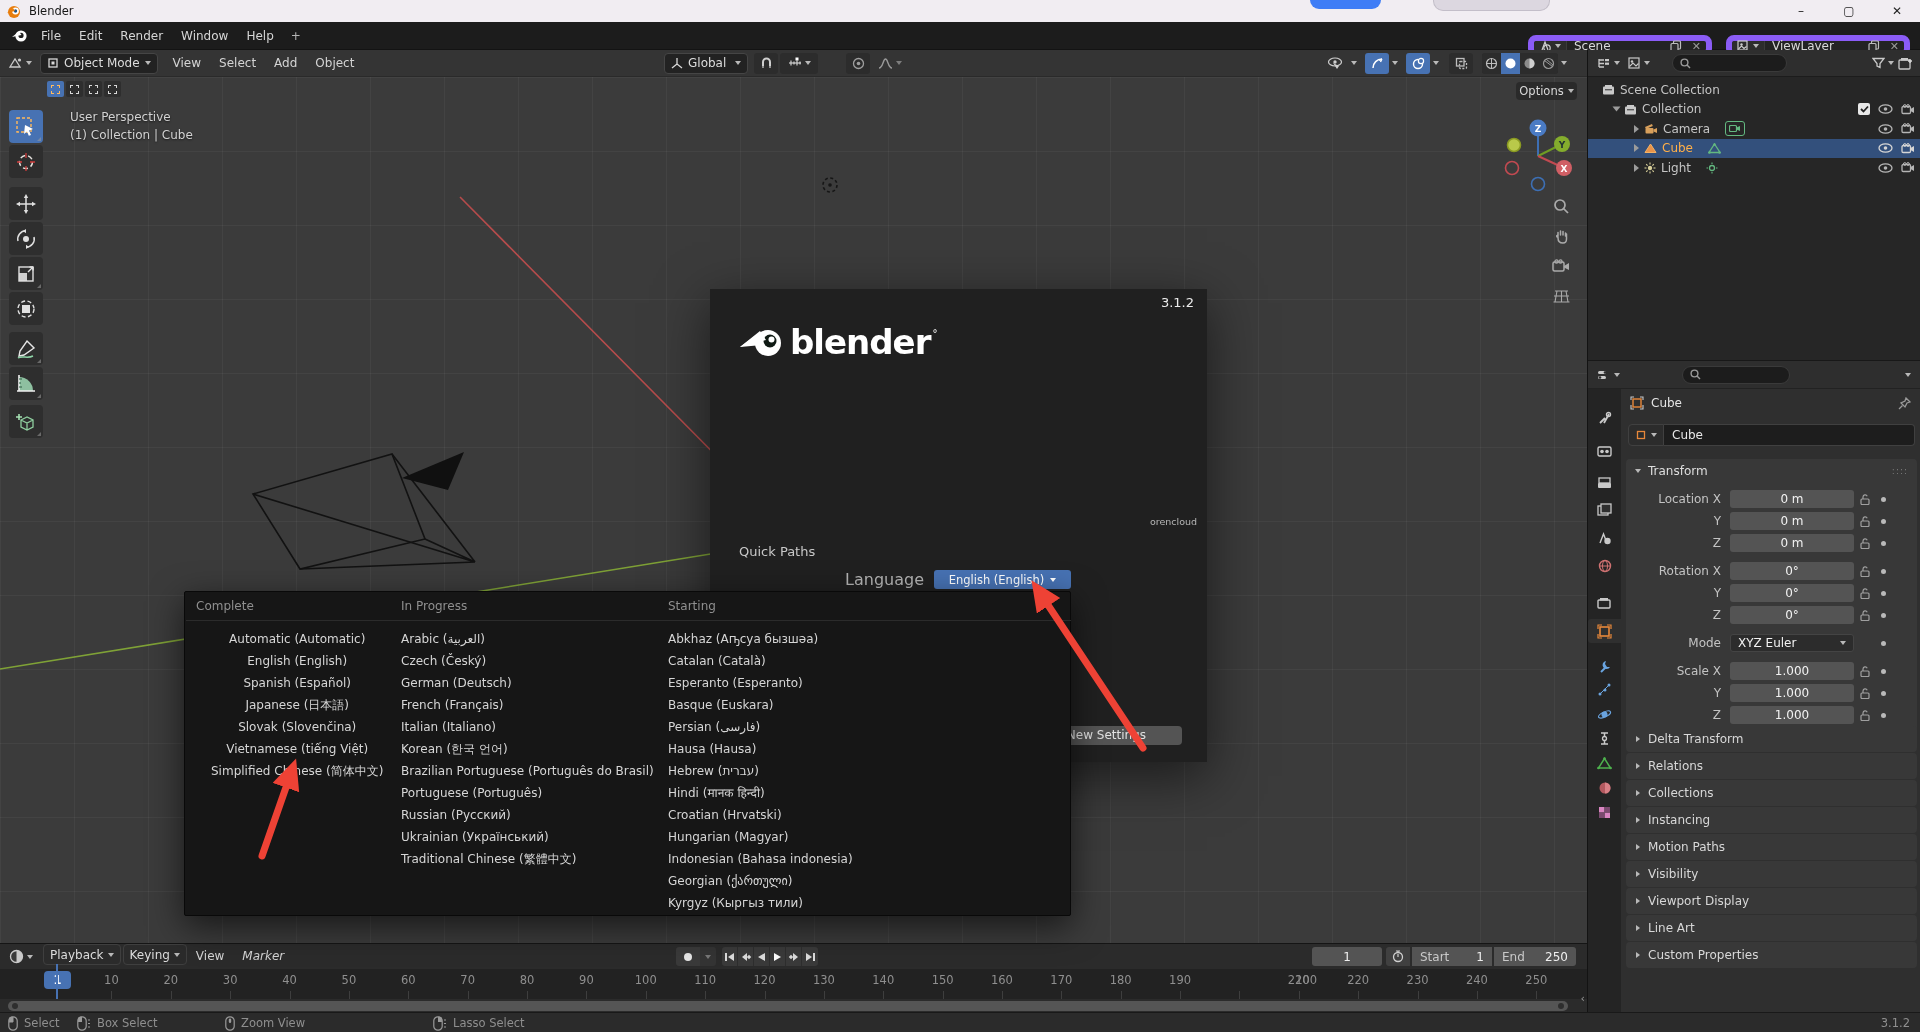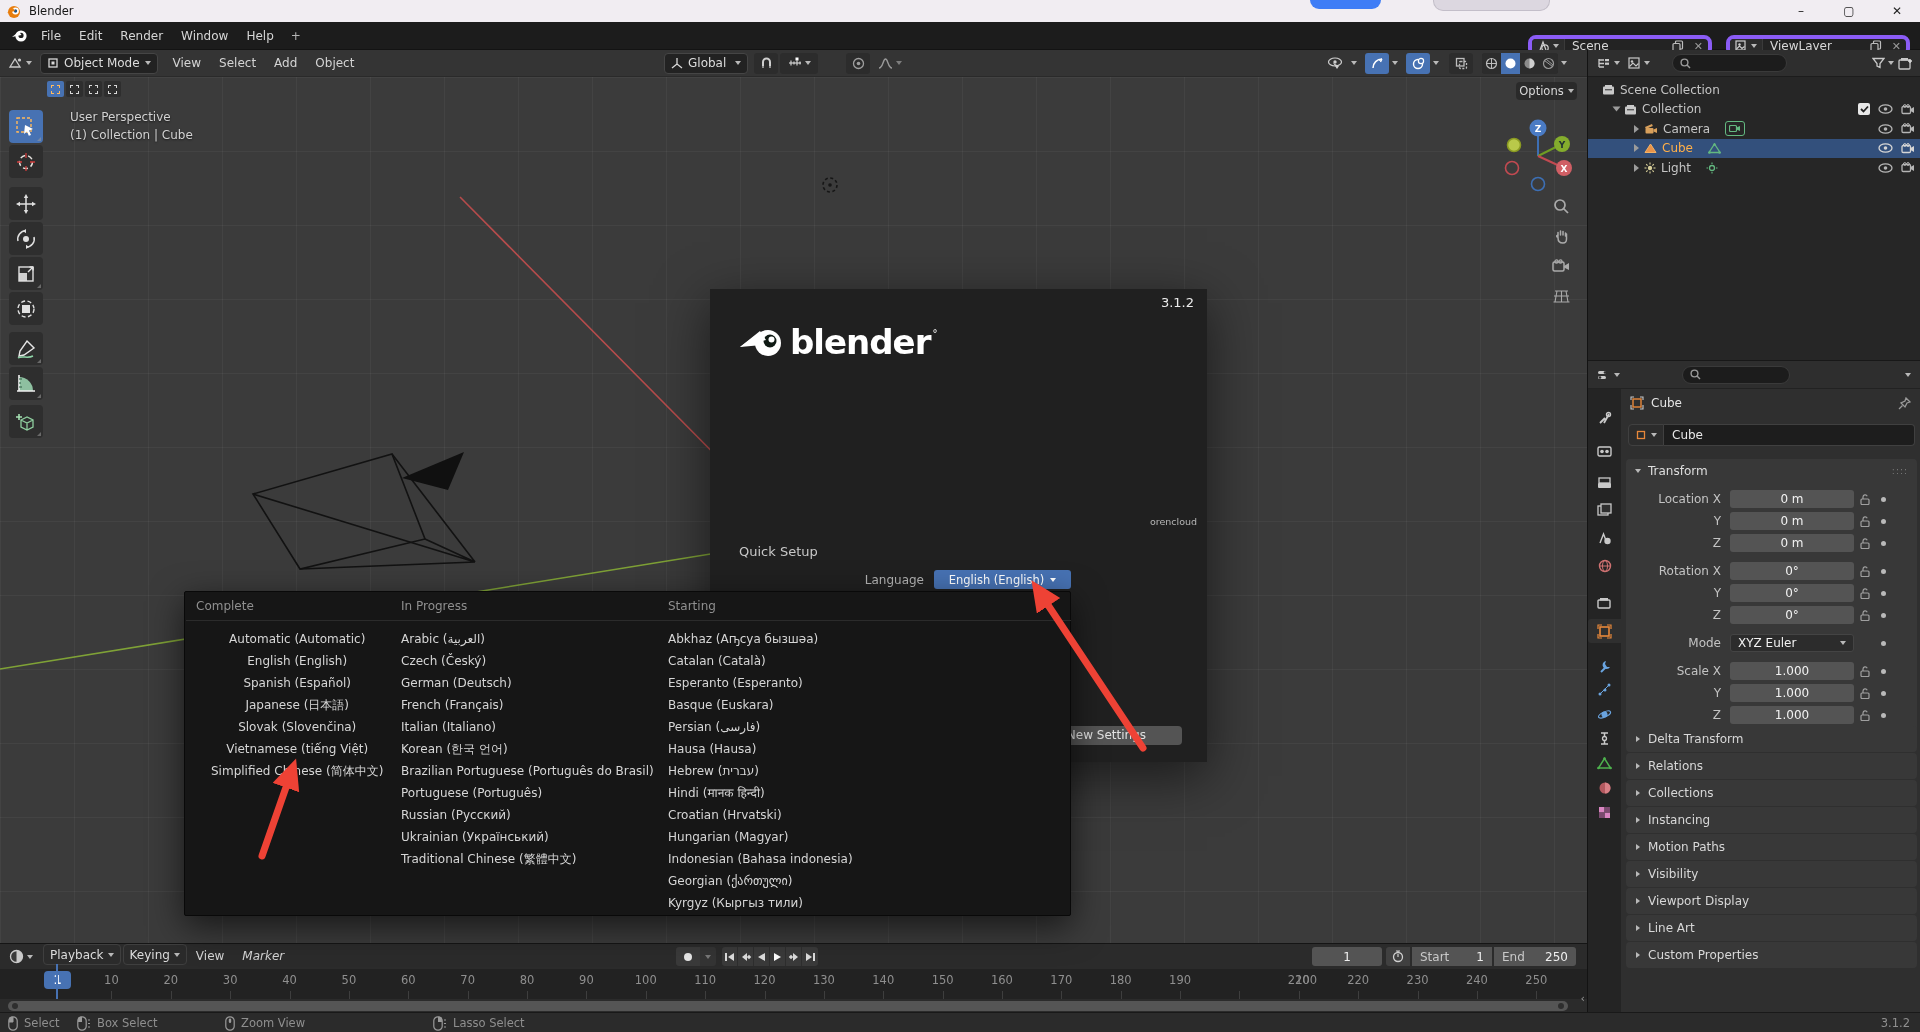--- a/index.html
+++ b/index.html
@@ -12,21 +12,21 @@
   #titlebar{position:absolute;left:0;top:0;width:1920px;height:22px;background:#f1edf2;color:#161616;display:flex;align-items:center;}
   #titlebar .ttl{font-size:11.5px;margin-left:8px;}
   .winbtn{position:absolute;top:0;width:30px;height:22px;text-align:center;line-height:22px;color:#222;font-size:12px;}
   .toppill{position:absolute;top:0;}
   
   #topbar{position:absolute;left:0;top:22px;width:1920px;height:28px;background:#1c1c1c;display:flex;align-items:center;border-bottom:1px solid #131313;}
   .menu-item{color:#d6d6d6;font-size:12px;padding:0 9px;height:28px;line-height:28px;cursor:default;}
   #tabs{display:flex;margin-left:62px;height:28px;}
   .wtab{color:#a8a8a8;font-size:12px;padding:0 11px;height:28px;line-height:29px;border-radius:5px 5px 0 0;}
   .wtab.active{background:#3d3d3d;color:#f0f0f0;}
-  .idsel{position:absolute;top:13px;height:22px;background:#232323;border:4px solid #8b5cf6;border-radius:8px;display:flex;align-items:center;color:#d8d8d8;}
+  .idsel{position:absolute;top:13px;height:22px;background:#232323;border:6px solid #8b5cf6;border-radius:8px;display:flex;align-items:center;color:#d8d8d8;}
   .idsel .seg{display:flex;align-items:center;padding:0 5px;height:100%;background:#2c2c2c;border-right:1px solid #3a3a3a;border-radius:4px 0 0 4px;}
   .idsel .txt{flex:1;padding-left:7px;font-size:12px;}
   .idsel .mini{color:#9a9a9a;padding:0 5px;font-size:11px;}
   
   #viewport{position:absolute;left:0;top:50px;width:1587px;height:893px;background:#3b3b3b;overflow:hidden;}
   #vpgrid{position:absolute;left:0;top:27px;right:0;bottom:0;
     background-image:linear-gradient(rgba(255,255,255,.045) 1px,transparent 1px),linear-gradient(90deg,rgba(255,255,255,.045) 1px,transparent 1px);
     background-size:74px 74px;}
   #vpheader{position:absolute;left:0;top:0;width:100%;height:27px;background:#343434;border-bottom:1px solid #2a2a2a;display:flex;align-items:center;}
   .hwgt{height:21px;background:#222222;border:1px solid #454545;border-radius:4px;display:flex;align-items:center;color:#dcdcdc;padding:0 6px;gap:5px;font-size:12px;}
@@ -94,21 +94,21 @@
       radial-gradient(55px 60px at 88% 34%, rgba(225,215,150,.45), rgba(0,0,0,0) 70%),
       radial-gradient(150px 85px at 86% 86%, rgba(242,228,185,.6), rgba(0,0,0,0) 75%),
       radial-gradient(80px 80px at 70% 26%, rgba(70,120,80,.45), rgba(0,0,0,0) 70%),
       radial-gradient(320px 230px at 28% 52%, #152       01a, rgba(10,20,14,0) 85%),
       linear-gradient(#0d1a13, #091009);}
   #splashlogo{position:absolute;left:28px;top:32px;display:flex;align-items:center;color:#fff;}
   #splashver{position:absolute;right:13px;top:6px;color:#ececec;font-size:13px;}
   #credit{position:absolute;right:10px;bottom:8px;color:#cfcfcf;font-size:9.5px;opacity:.85;}
   #quicksetup{position:absolute;left:29px;top:255px;color:#c8c8c8;font-size:13px;}
   #langrow{position:absolute;left:0;top:281px;width:100%;height:20px;}
-  #langrow .lab{position:absolute;right:283px;color:#b4b4b4;font-size:12px;line-height:20px;}
+  #langrow .lab{position:absolute;right:283px;color:#b4b4b4;font-size:16px;line-height:20px;}
   #langdd{position:absolute;left:224px;top:0;width:137px;height:19px;background:#4772b3;border-radius:3px;color:#fff;font-size:11.5px;display:flex;align-items:center;justify-content:center;gap:6px;}
   #savebtn{position:absolute;left:270px;top:437px;width:202px;height:19px;background:#545454;border-radius:4px;color:#e2e2e2;font-size:12px;text-align:right;padding-right:36px;line-height:19px;overflow:hidden;white-space:nowrap;}
   
   #langpopup{position:absolute;left:184px;top:591px;width:887px;height:325px;background:#161616;border:1px solid #090909;border-radius:2px;box-shadow:0 10px 34px rgba(0,0,0,.6);z-index:60;}
   .lp-head{position:absolute;top:7px;color:#8f8f8f;font-size:12px;}
   #lpsep{position:absolute;left:1px;top:28px;width:885px;height:1px;background:#2b2b2b;}
   .lang-col{position:absolute;top:36px;display:flex;flex-direction:column;}
   .lang-item{height:22px;line-height:22px;color:#d6d6d6;font-size:12px;white-space:nowrap;}
   
   #arrows{position:absolute;left:0;top:0;width:1920px;height:1032px;z-index:70;pointer-events:none;}
@@ -1146,21 +1146,21 @@
             <circle cx="33.5" cy="18.5" r="3" fill="#fff"></circle>
             <path d="M2,26 L22,10 L28,19 Z" fill="#fff"></path>
             <path d="M2,26 L24,24 L18,14 Z" fill="#fff"></path>
           </svg>
         <span style="font-size:34px;font-weight:bold;letter-spacing:-1px;">blender</span>
         <span style="font-size:10px;margin-left:2px;margin-top:-18px;">°</span>
       </div>
       <div id="splashver">3.1.2</div>
       <div id="credit">orencloud</div>
     </div>
-    <div id="quicksetup">Quick Setup</div>
+    <div id="quicksetup">Quick Paths</div>
     <div id="langrow">
       <span class="lab">Language</span>
       <div id="langdd">
         <span>English (English)</span>
         <span class="chev" style="border-top-color:#fff;"></span>
       </div>
     </div>
     <div id="savebtn">Save New Settings</div>
   </div>
 

